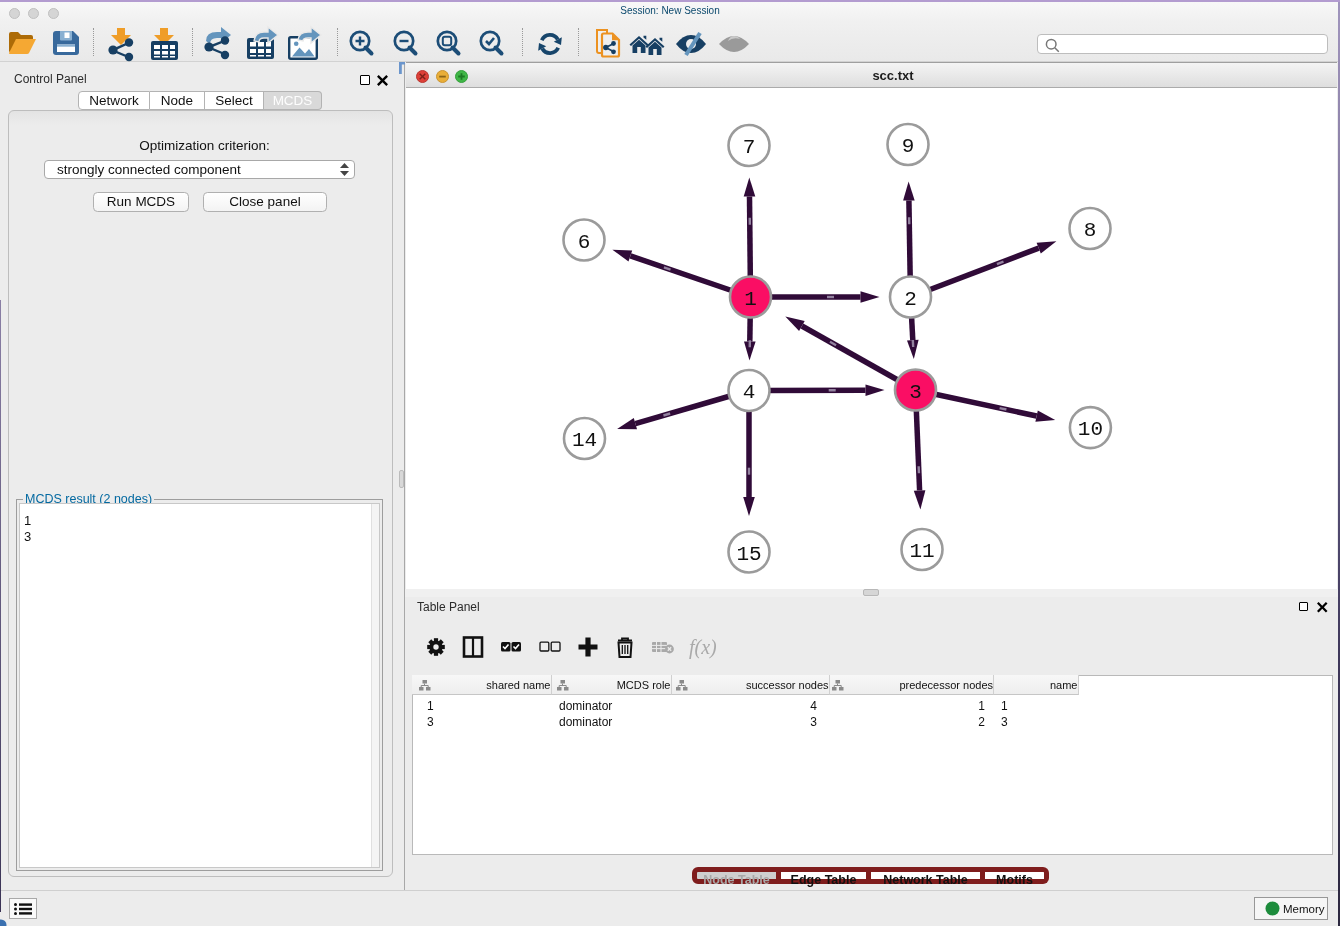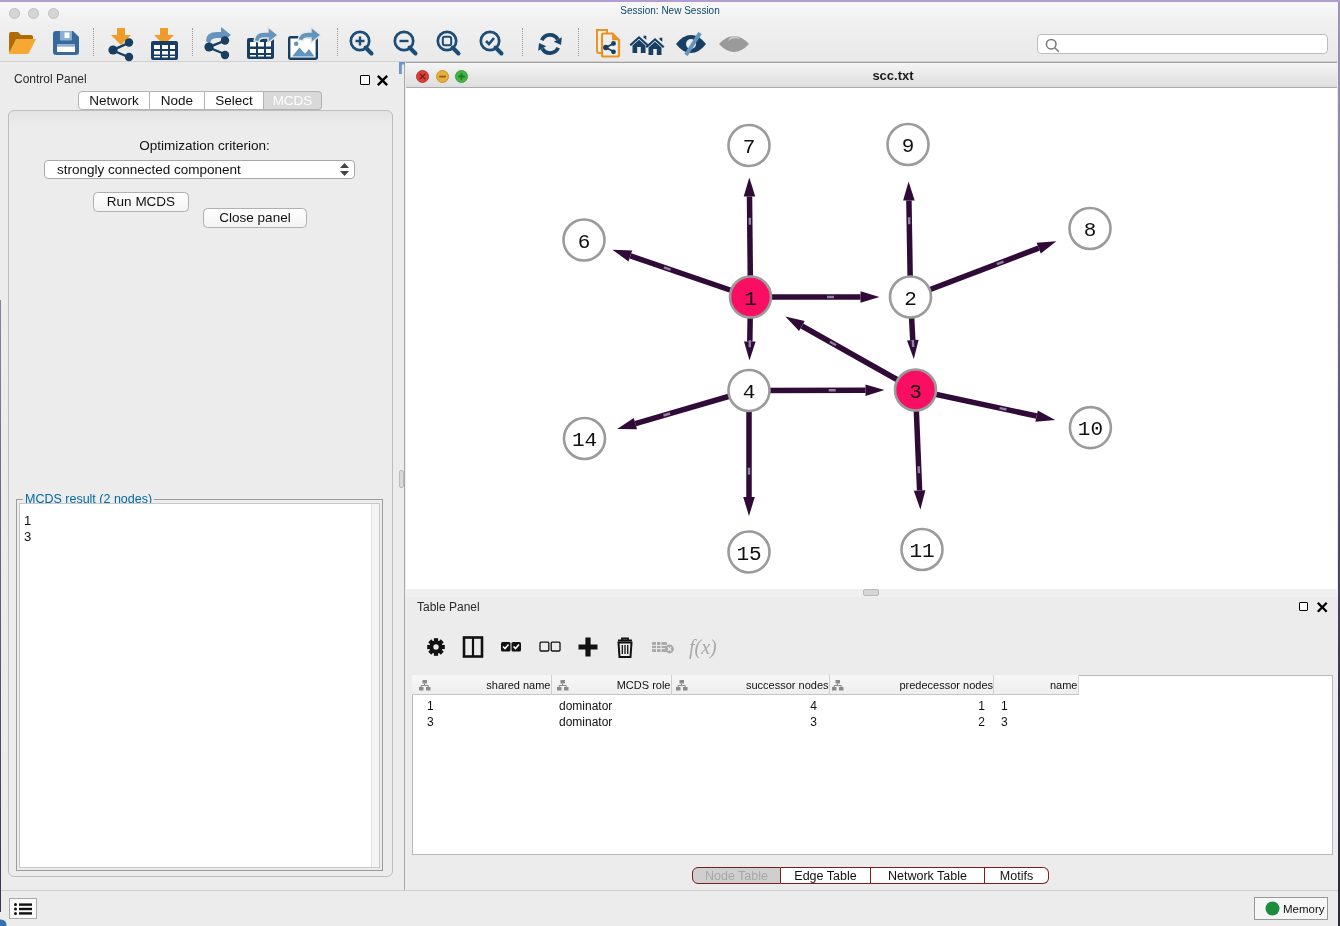--- a/index.html
+++ b/index.html
@@ -35,21 +35,21 @@
 #nettitle-text { left:406px; top:68px; width:931px; text-align:center; font-size:13px; font-weight:bold; color:#1c1c1c;padding-left:43px; }
 
 #hsplit { left:405px; top:589px; width:935px; height:8px; background:#f0f0f0; }
 #hsplit-handle { left:863px; top:589px; width:16px; height:7px; background:#d6d6d6; border:1px solid #b8b8b8; border-radius:2px; }
 #tablepanel { left:405px; top:597px; width:932px; height:293px; background:#ececec; }
 #tp-title { left:417px; top:600px; font-size:12px; color:#2b2b2b; }
 #tp-float { left:1299px; top:602px; width:9px; height:9px; border:1.6px solid #000; border-radius:1px; background:#fff; }
 #tbl { left:412px; top:675px; width:921px; height:180px; background:#fff; border:1px solid #b9b9b9; }
 .th { position:absolute; top:675px; height:20px; background:linear-gradient(#f7f7f7,#eeeeee); border-right:1px solid #d0d0d0; border-bottom:1px solid #c6c6c6; font-size:11px; color:#111; text-align:right; line-height:20px; }
 .td { position:absolute; font-size:12px; color:#111; height:16px; line-height:16px; }
-.btab { position:absolute; top:867px; height:17px; background:#fff; border:1px solid #7f1d1d; font-size:12.5px; font-weight:normal; color:#111; text-align:center; line-height:16px; }
+.btab { position:absolute; top:867px; height:17px; background:#fff; border:5px solid #7f1d1d; font-size:12.5px; font-weight:bold; color:#111; text-align:center; line-height:16px; }
 
 #statusbar { left:0; top:890px; width:1340px; height:36px; background:#ececec; border-top:1px solid #cfcfcf; }
 #listbtn { left:9px; top:898px; width:28px; height:21px; background:#fafafa; border:1px solid #a9a9a9; }
 #membtn { left:1254px; top:897px; width:74px; height:23px; background:#f6f6f6; border:1px solid #989898; font-size:12px; color:#111; }
 #rightedge { left:1338px; top:2px; width:2px; height:924px; background:linear-gradient(#a095bd, #8a7fa5 20%, #5f5880 45%, #3a3355 75%, #2c283f); }
 #leftedge { left:0; top:300px; width:1px; height:612px; background:linear-gradient(#8a7fa5,#3a3355); }
 </style>
 </head>
 <body>
 <div class="abs" id="topstrip"></div>
@@ -235,21 +235,21 @@
 <div class="tab" style="left:150px; width:55px; border-left:none;">Node</div>
 <div class="tab" style="left:205px; width:59px; border-left:none;">Select</div>
 <div class="tab" style="left:264px; width:58px; border-left:none; border-radius:0 4px 4px 0; background:#d9d9d9; color:#fdfdfd;">MCDS</div>
 <div class="abs" id="opt-label">Optimization criterion:</div>
 <div class="abs" id="combo">strongly connected component</div>
 <svg class="abs" style="left:339px;top:163px" width="11" height="13" viewBox="0 0 11 13">
     <path d="M5.5 0 L10 5 H1 Z" fill="#444"></path>
     <path d="M5.5 13 L10 8 H1 Z" fill="#444"></path>
   </svg>
 <div class="btn" style="left:93px; width:96px;">Run MCDS</div>
-<div class="btn" style="left:203px; width:104px;margin-top:16px;">Close panel</div>
+<div class="btn" style="left:203px; width:124px;">Close panel</div>
 <div class="abs" id="groupbox"></div>
 <div class="abs" id="grouplabel">MCDS result (2 nodes)</div>
 <div class="abs" id="resultarea">1<br>3</div>
 <div class="abs" id="scrollv"></div>
 <div class="abs" id="vsplit"></div>
 <div class="abs" id="vsplit-handle"></div>
 
 <div class="abs" id="netframe"></div>
 <div class="abs" id="nettitle"></div>
 <div class="mtl" style="left:416px; background:#dd4038; border:0.5px solid #b93630;"></div>

